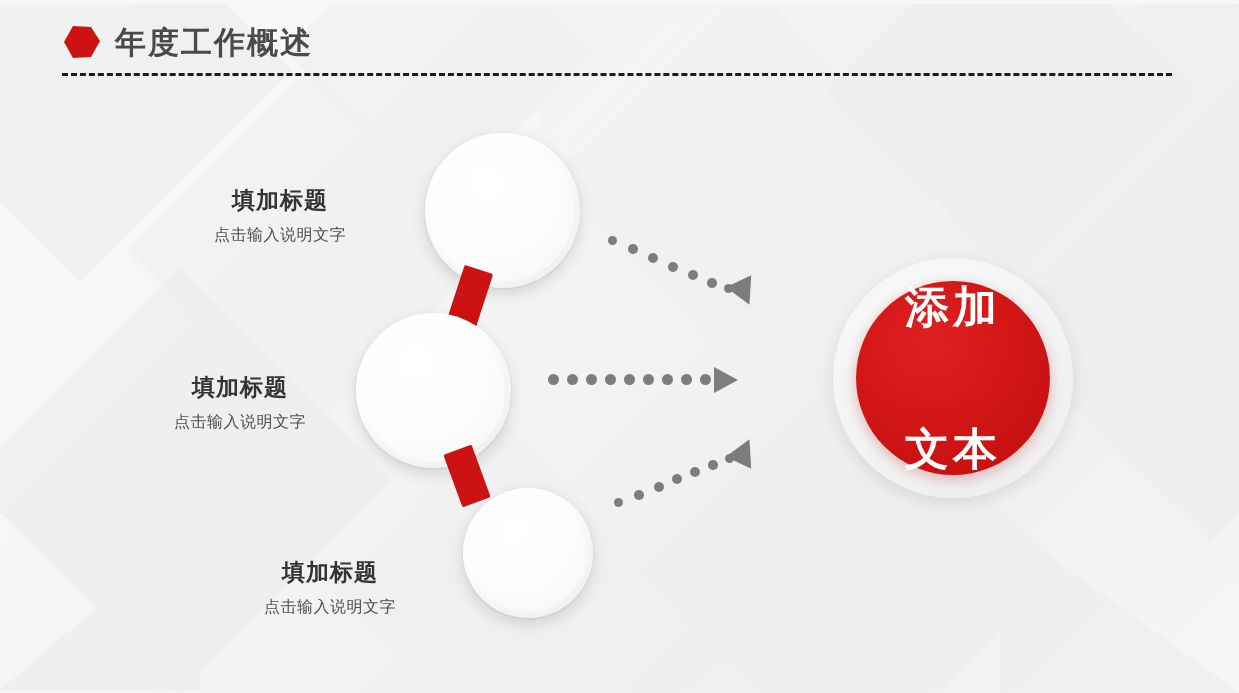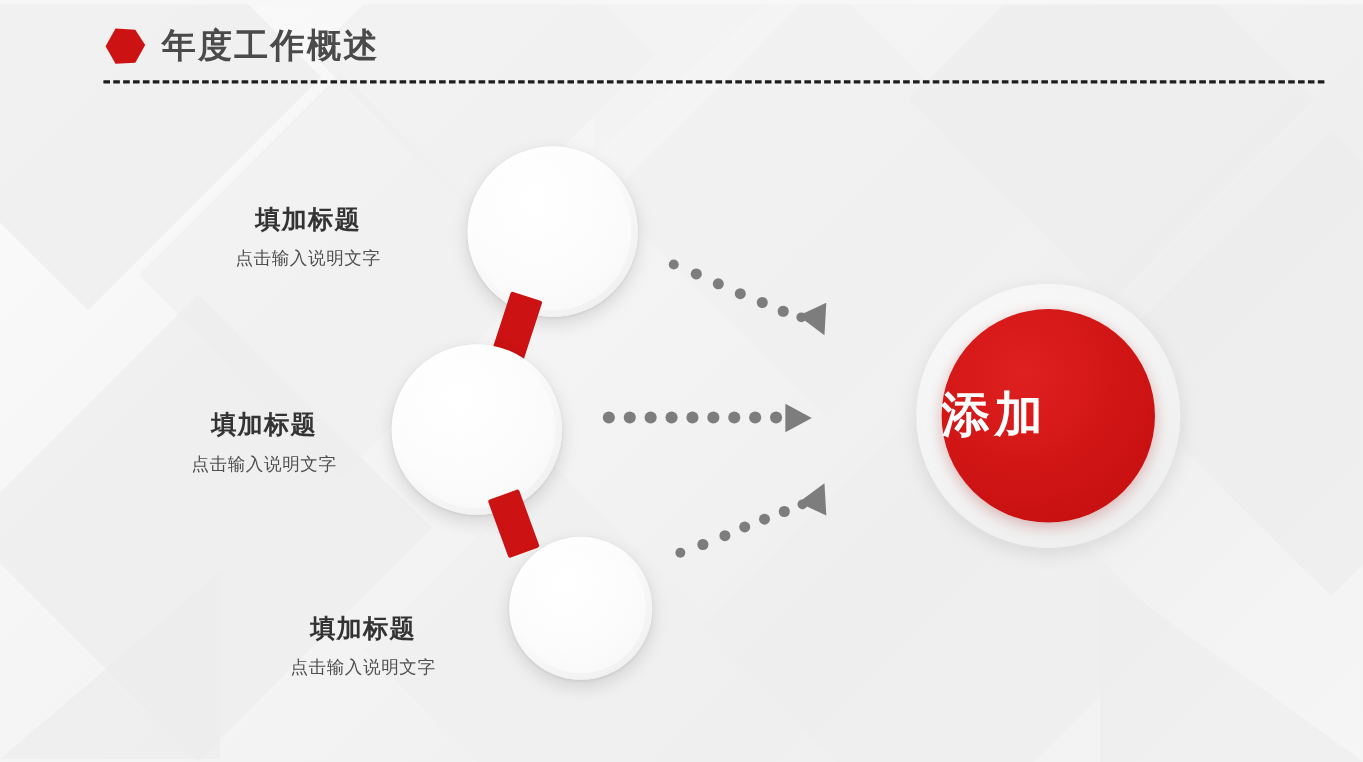--- a/index.html
+++ b/index.html
@@ -20,21 +20,21 @@
   .bg-shape{ position:absolute; background:#eaeaea; opacity:.55; }
   .bg-diamond{
     position:absolute; background:#ededed; opacity:.7;
     transform:rotate(45deg);
   }
   .bg-tri{
     position:absolute; width:0; height:0; opacity:.6;
   }
 
   
-  .header{ position:absolute; left:0; top:0; width:1025px; height:92px;margin-left:32px; }
+  .header{ position:absolute; left:0; top:0; width:1025px; height:92px; }
   .hexagon{
     position:absolute; left:63px; top:25px; width:38px; height:34px;
   }
   .page-title{
     position:absolute; left:115px; top:20px;
     font-size:31px; font-weight:bold; color:#4a4a4a;
     letter-spacing:2px; line-height:44px;
     font-family:"DejaVu Sans","Liberation Sans",sans-serif;
   }
   .divider{
@@ -97,21 +97,21 @@
     position:absolute; left:833px; top:258px; width:240px; height:240px;
     border-radius:50%;
     background:radial-gradient(circle at 40% 32%,#fbfbfb 0%,#f4f4f4 55%,#e9e9e9 100%);
     box-shadow:0 5px 18px rgba(0,0,0,.10);
   }
   .main-circle{
     position:absolute; left:856px; top:281px; width:194px; height:194px;
     border-radius:50%;
     background:radial-gradient(circle at 38% 30%,#e02020 0%,#d21616 45%,#c20d0d 100%);
     box-shadow:0 4px 14px rgba(150,10,10,.28);
-    display:flex; flex-direction:row;
+    display:flex; flex-direction:column;
     align-items:center; justify-content:space-between;
   }
   .main-text-line{
     color:#ffffff; font-size:44px; font-weight:bold; letter-spacing:4px;
     line-height:52px;
     font-family:"DejaVu Sans","Liberation Sans",sans-serif;
   }
 </style>
 </head>
 <body>
@@ -282,15 +282,16 @@
     <span class="dot" style="left:64px; top:34px; width:10px;height:10px;"></span>
     <span class="dot" style="left:82px; top:27px; width:10px;height:10px;"></span>
     <span class="dot" style="left:100px;top:20px; width:9.5px;height:9.5px;"></span>
     <span class="dot" style="left:117px;top:14px; width:9px; height:9px;"></span>
     <span class="head" style="left:122px;top:-2px;border-left:14px solid transparent;border-right:14px solid transparent;border-bottom:26px solid #7d7d7d;transform:rotate(25deg);"></span>
   </div>
 
   <div class="main-ring"></div>
   <div class="main-circle">
     <div class="main-text-line">添加</div>
+    <div class="main-text-line">文本</div>
   </div>
 
 </div>
 
 </body></html>

